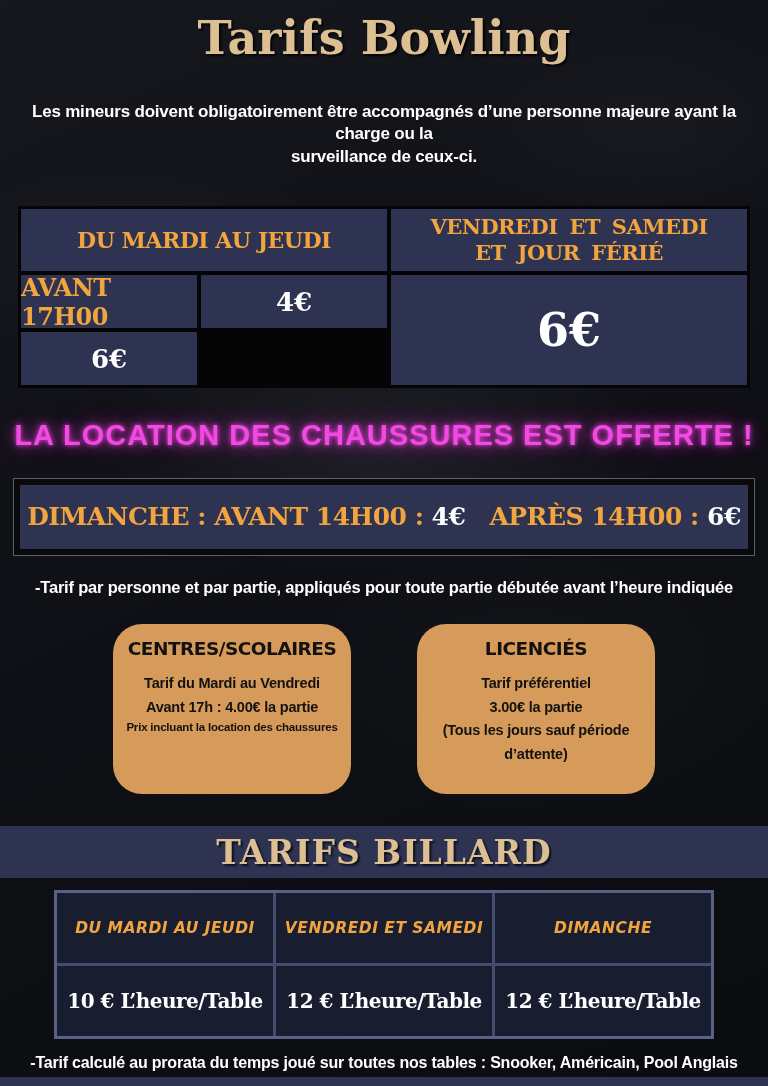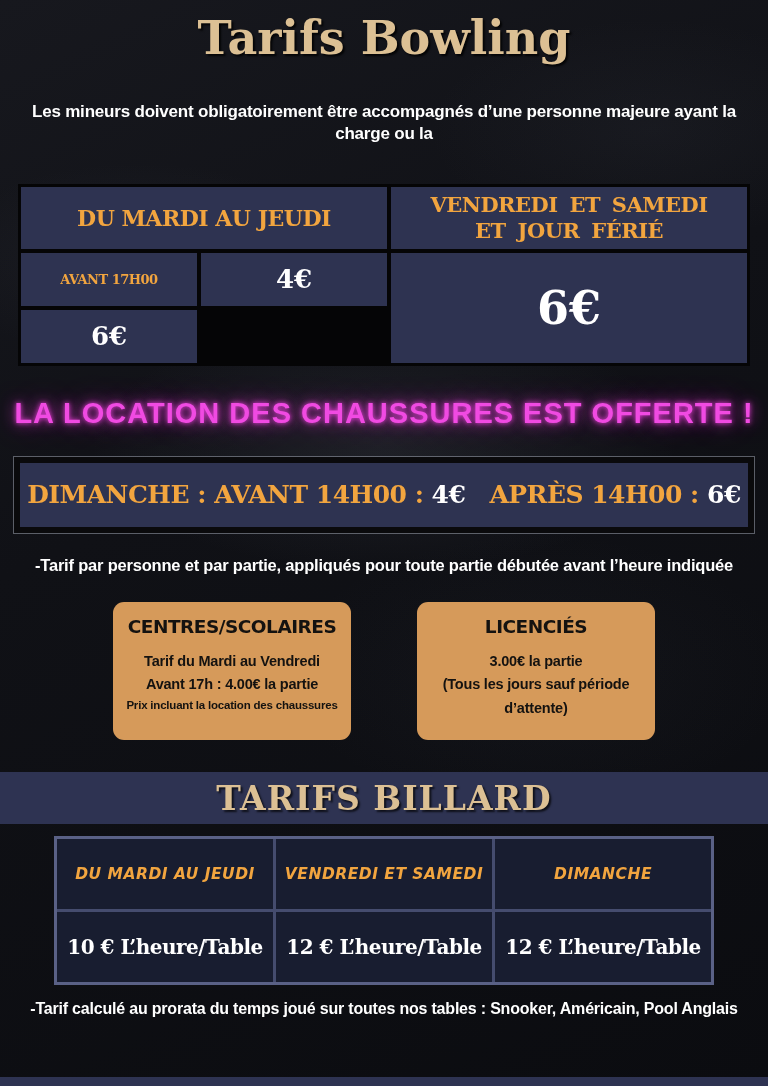--- a/index.html
+++ b/index.html
@@ -47,21 +47,21 @@
     grid-template-rows:62px 53px 53px;
     gap:4px;
   }
   .bcell{
     background:var(--navy-cell);
     display:flex;flex-direction:column;align-items:center;justify-content:center;
     font-family:"DejaVu Serif",serif;font-weight:bold;
   }
   .bcell.hdr-left{grid-column:1/3;grid-row:1;font-size:22px;color:var(--accent-orange);letter-spacing:-0.5px;}
   .bcell.hdr-right{grid-column:3;grid-row:1;font-size:21px;color:var(--accent-orange);line-height:1.25;letter-spacing:-0.5px;word-spacing:5px;}
-  .bcell.row-label{font-size:13px;color:var(--accent-orange);letter-spacing:-0.5px;}
+  .bcell.row-label{font-size:24px;color:var(--accent-orange);letter-spacing:-0.5px;}
   .bcell.row-price{font-size:26px;color:#fff;}
   .bcell.big-price{grid-column:3;grid-row:2/4;font-size:46px;color:#fff;}
 
   
   #shoes-banner{
     margin-top:33px;
     text-align:center;
     font-weight:bold;font-size:29px;letter-spacing:1px;line-height:1;
     color:var(--neon-pink);
     text-shadow:0 0 5px rgba(242,64,226,0.95),0 0 14px rgba(242,64,226,0.65),0 0 30px rgba(234,40,220,0.45);
@@ -92,22 +92,22 @@
 
   
   #cards-row{
     margin-top:27px;
     display:flex;justify-content:center;align-items:stretch;gap:66px;
   }
   .card{
     box-sizing:border-box;
     width:238px;
     background:var(--card-tan);
-    border-radius:11px;
-    padding:14px 6px 20px;
+    border-radius:29px;
+    padding:14px 6px 28px;
     color:#141210;
     text-align:center;
   }
   .card-heading{
     font-family:"DejaVu Sans",sans-serif;font-weight:bold;
     font-size:18.5px;letter-spacing:-0.5px;margin-bottom:13px;
   }
   .card-line{
     font-weight:bold;font-size:14.5px;line-height:1.62;letter-spacing:-0.2px;white-space:nowrap;
   }
@@ -152,20 +152,21 @@
   }
 </style>
 </head>
 <body>
 
 <div id="poster">
 
   <h1 id="main-title">Tarifs Bowling</h1>
   <div id="minors-notice">
     <div>Les mineurs doivent obligatoirement être accompagnés d’une personne majeure ayant la charge ou la</div>
+    <div>surveillance de ceux-ci.</div>
   </div>
 
   <div id="bowling-grid">
     <div class="bcell hdr-left">DU MARDI AU JEUDI</div>
     <div class="bcell hdr-right">
       <div>VENDREDI ET SAMEDI</div>
       <div>ET JOUR FÉRIÉ</div>
     </div>
     <div class="bcell row-label">AVANT 17H00</div>
     <div class="bcell row-price">4€</div>
@@ -183,20 +184,21 @@
 
   <div id="cards-row">
     <div class="card">
       <div class="card-heading">CENTRES/SCOLAIRES</div>
       <div class="card-line">Tarif du Mardi au Vendredi</div>
       <div class="card-line">Avant 17h : 4.00€ la partie</div>
       <div class="card-line small">Prix incluant la location des chaussures</div>
     </div>
     <div class="card">
       <div class="card-heading">LICENCIÉS</div>
+      <div class="card-line">Tarif préférentiel</div>
       <div class="card-line">3.00€ la partie</div>
       <div class="card-line">(Tous les jours sauf période</div>
       <div class="card-line">d’attente)</div>
     </div>
   </div>
 
   <div id="billiard-banner">
     <div id="billiard-title">TARIFS BILLARD</div>
   </div>
 

